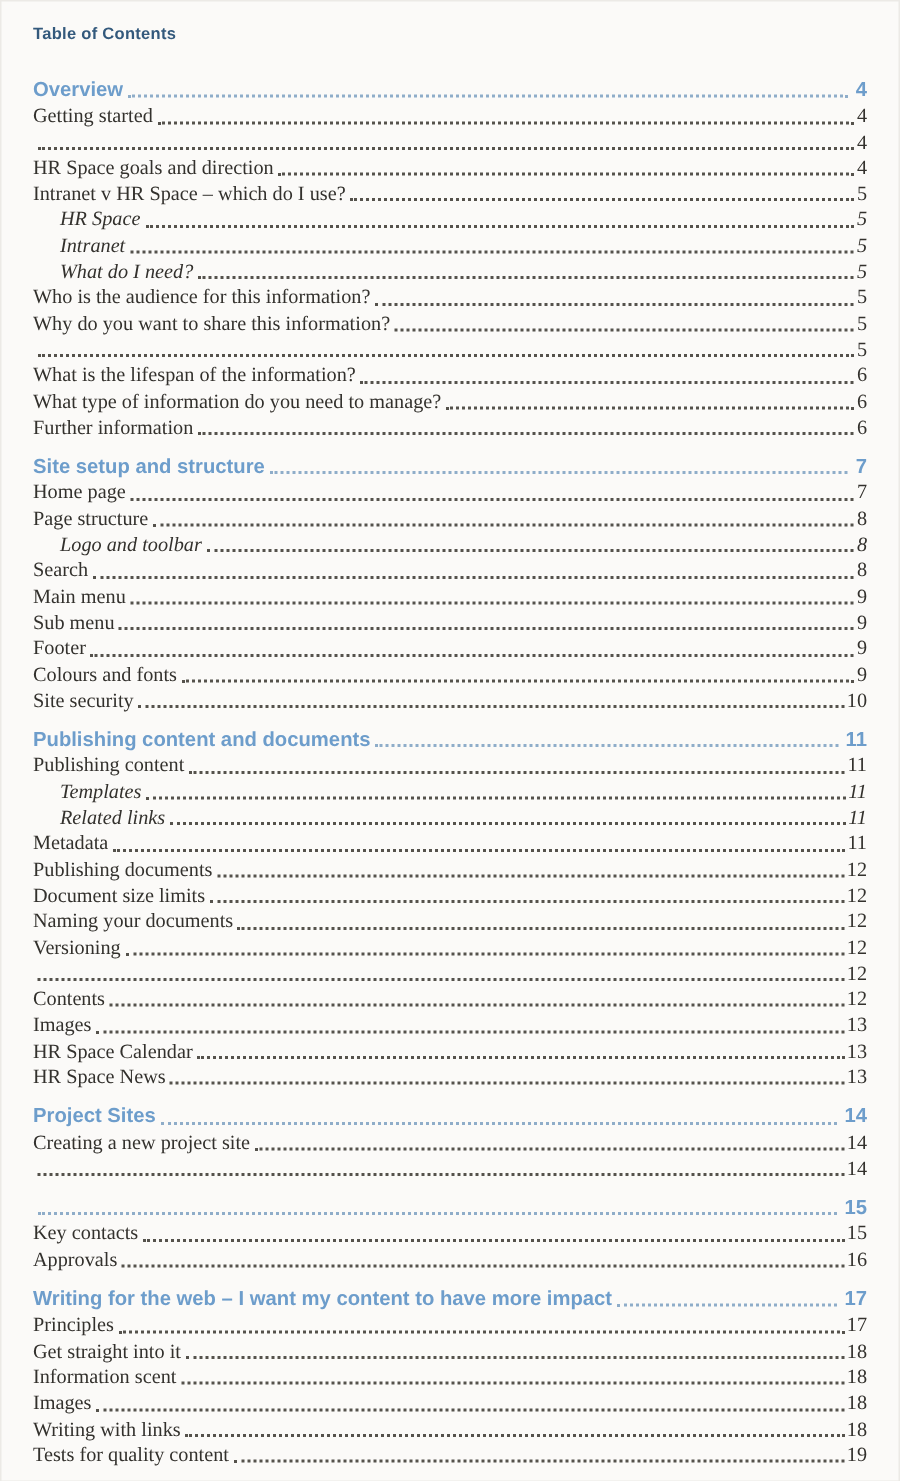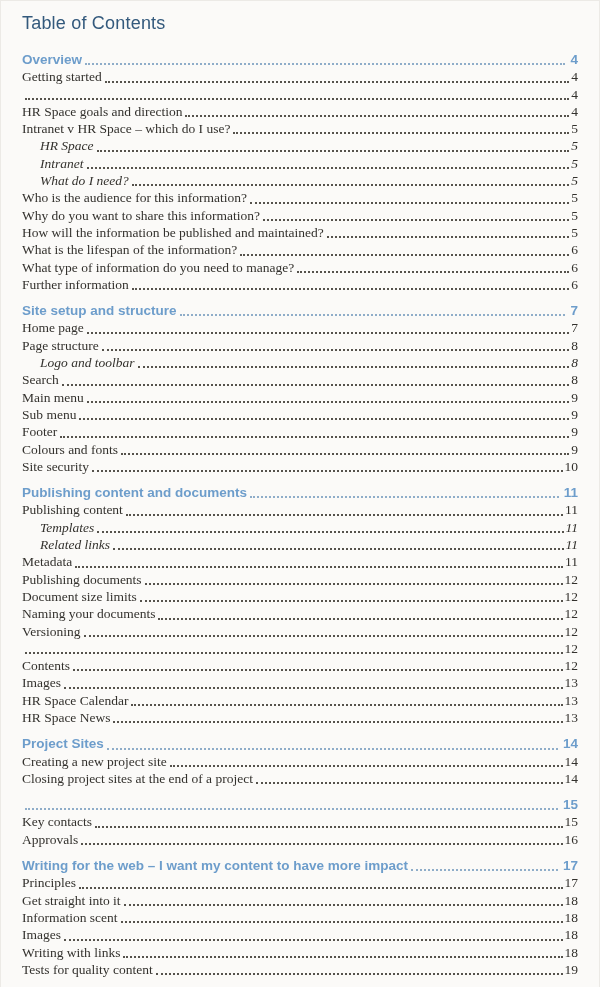--- a/index.html
+++ b/index.html
@@ -14,22 +14,22 @@
     box-sizing: border-box;
     padding: 12px 22px 10px 22px;
     background: #fbfaf8;
     box-shadow: inset 0 0 0 1px #eceae6;
     font-family: "Liberation Serif", serif;
     color: #33312d;
     overflow: hidden;
   }
   .doc-title {
     font-family: "Liberation Sans", sans-serif;
-    font-weight: normal;
-    font-size: 18px;
+    font-weight: bold;
+    font-size: 11px;
     line-height: 22px;
     color: #33597c;
     margin: 0 0 17px 0;
     letter-spacing: 0.2px;
   }
   .toc-row {
     display: flex;
     align-items: center;
     font-size: 13.5px;
     line-height: 17.3px;
@@ -115,21 +115,20 @@
         <span class="label">Who is the audience for this information?</span>
         <span class="dots"></span>
         <span class="page-num">5</span>
       </div>
       <div class="toc-row toc2">
         <span class="label">Why do you want to share this information?</span>
         <span class="dots"></span>
         <span class="page-num">5</span>
       </div>
       <div class="toc-row toc2">
-        <span class="label">How will the information be published and maintained?</span>
         <span class="dots"></span>
         <span class="page-num">5</span>
       </div>
       <div class="toc-row toc2">
         <span class="label">What is the lifespan of the information?</span>
         <span class="dots"></span>
         <span class="page-num">6</span>
       </div>
       <div class="toc-row toc2">
         <span class="label">What type of information do you need to manage?</span>
@@ -264,21 +263,20 @@
         <span class="label">Project Sites</span>
         <span class="dots"></span>
         <span class="page-num">14</span>
       </div>
       <div class="toc-row toc2">
         <span class="label">Creating a new project site</span>
         <span class="dots"></span>
         <span class="page-num">14</span>
       </div>
       <div class="toc-row toc2">
-        <span class="label">Closing project sites at the end of a project</span>
         <span class="dots"></span>
         <span class="page-num">14</span>
       </div>
       <div class="toc-row toc1">
         <span class="dots"></span>
         <span class="page-num">15</span>
       </div>
       <div class="toc-row toc2">
         <span class="label">Key contacts</span>
         <span class="dots"></span>

